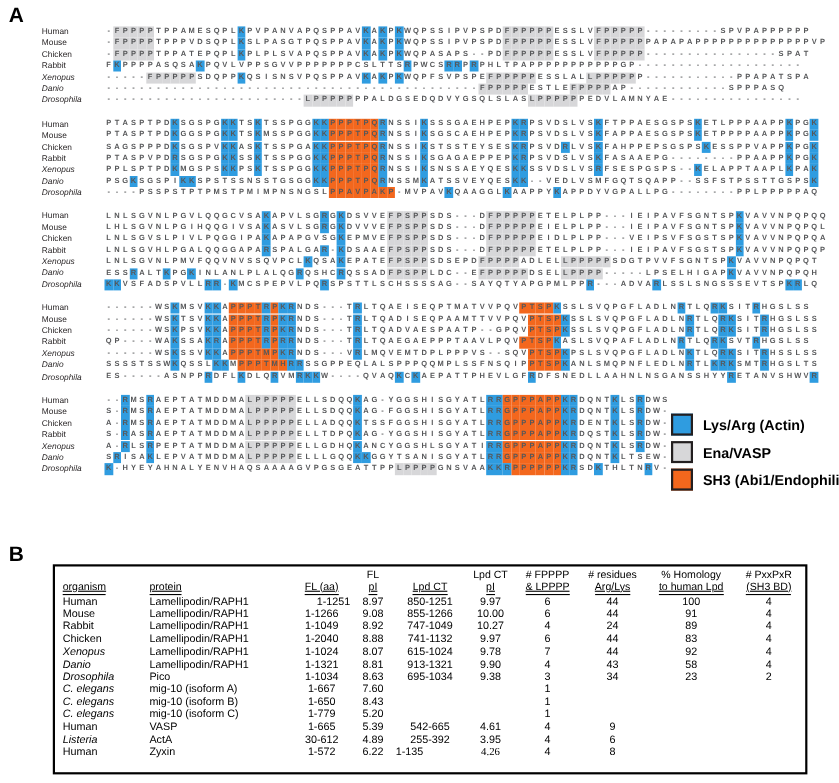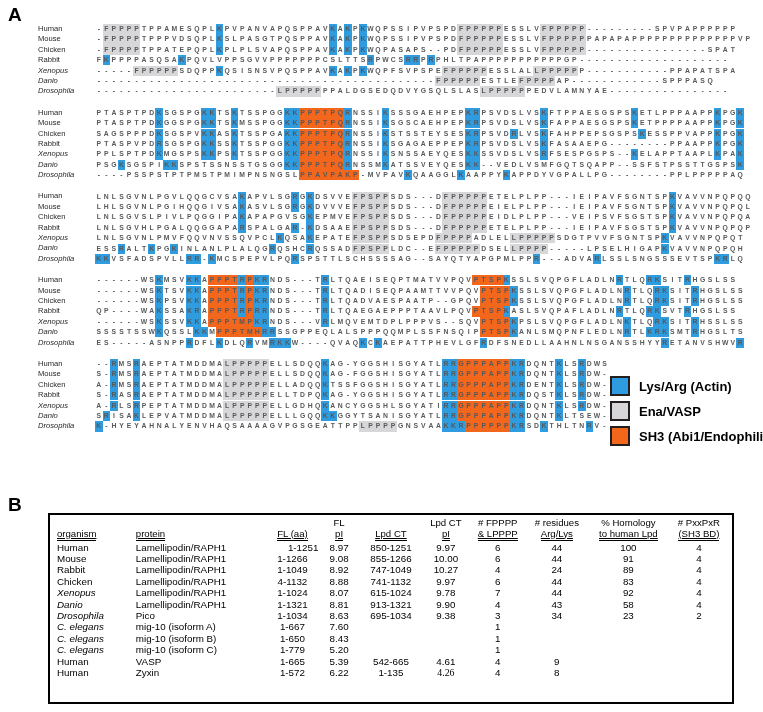--- a/index.html
+++ b/index.html
@@ -3203,21 +3203,21 @@
             <td style="text-align: center;">747-1049</td>
             <td style="text-align: center;">10.27</td>
             <td style="text-align: center;">4</td>
             <td style="text-align: center;">24</td>
             <td style="text-align: center;">89</td>
             <td style="text-align: center;">4</td>
           </tr>
           <tr>
             <td style="text-align: left;">Chicken</td>
             <td style="text-align: left;">Lamellipodin/RAPH1</td>
-            <td style="text-align: center;">4-1132</td>
+            <td style="text-align: center;">1-2040</td>
             <td style="text-align: center;">8.88</td>
             <td style="text-align: center;">741-1132</td>
             <td style="text-align: center;">9.97</td>
             <td style="text-align: center;">6</td>
             <td style="text-align: center;">44</td>
             <td style="text-align: center;">83</td>
             <td style="text-align: center;">4</td>
           </tr>
           <tr>
             <td class="it" style="text-align: left;">Xenopus</td>
@@ -3297,25 +3297,37 @@
             <td style="text-align: center;">1-665</td>
             <td style="text-align: center;">5.39</td>
             <td style="text-align: center;">542-665</td>
             <td style="text-align: center;">4.61</td>
             <td style="text-align: center;">4</td>
             <td style="text-align: center;">9</td>
             <td style="text-align: center;"></td>
             <td style="text-align: center;"></td>
           </tr>
           <tr>
+            <td class="it" style="text-align: left;">Listeria</td>
+            <td style="text-align: left;">ActA</td>
+            <td style="text-align: center;">30-612</td>
+            <td style="text-align: center;">4.89</td>
+            <td style="text-align: center;">255-392</td>
+            <td style="text-align: center;">3.95</td>
+            <td style="text-align: center;">4</td>
+            <td style="text-align: center;">6</td>
+            <td style="text-align: center;"></td>
+            <td style="text-align: center;"></td>
+          </tr>
+          <tr>
             <td style="text-align: left;">Human</td>
             <td style="text-align: left;">Zyxin</td>
             <td style="text-align: center;">1-572</td>
             <td style="text-align: center;">6.22</td>
-            <td style="text-align: center;">1-135</td>
+            <td style="text-align: left;">1-135</td>
             <td style="text-align: center; font-family: Liberation Serif, serif;">4.26</td>
             <td style="text-align: center;">4</td>
             <td style="text-align: center;">8</td>
             <td style="text-align: center;"></td>
             <td style="text-align: center;"></td>
           </tr>
         </tbody>
       </table>
   </div>
 </div>

